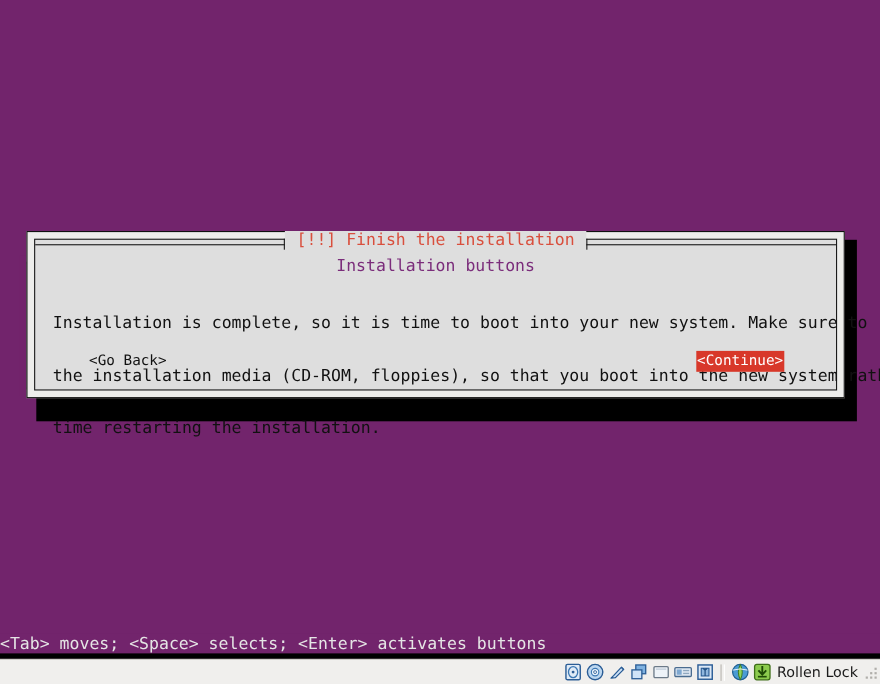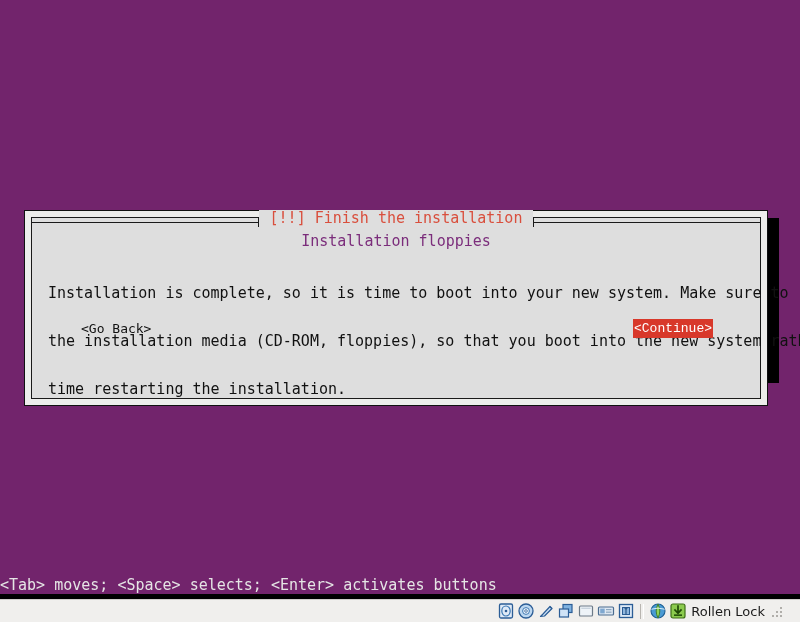--- a/index.html
+++ b/index.html
@@ -63,21 +63,21 @@
     height: 165px;
     background: #000000;
   }
 
   
   #dialog {
     position: absolute;
     left: 24px;
     top: 210px;
     width: 744px;
-    height: 196px;
+    height: 152px;
     background: #ededeb;
     border: 1px solid #111;
     box-sizing: border-box;
     padding-left: 12px;
   }
   
   #dialog-inner {
     position: absolute;
     left: 6px;
     top: 6px;
@@ -188,21 +188,20 @@
   }
   #btn-goback {
     left: 48px;
     color: #111111;
     background: transparent;
   }
   #btn-continue {
     right: 47px;
     color: #ffffff;
     background: #d8382a;
-    font-family: Liberation Mono, monospace;
   }
 
   
   #helpline {
     position: absolute;
     left: 0;
     top: 576px;
     width: 800px;
     height: 18px;
     color: #e5e5e5;
@@ -228,21 +227,21 @@
     left: 0;
     top: 599px;
     width: 800px;
     height: 23px;
     background: #f0efed;
     border-top: 1px solid #cfcdc9;
     box-sizing: border-box;
     display: flex;
     align-items: center;
     justify-content: flex-end;
-    padding-right: 16px;
+    padding-right: 1px;
   }
   #tray-left, #tray-right {
     display: flex;
     align-items: center;
   }
   .tray-icon {
     width: 18px;
     height: 18px;
     margin: 0 1px;
     display: inline-block;
@@ -292,21 +291,21 @@
       <div id="dialog-inner">
 
         <div id="title-strip">
           <div class="title-rule left"></div>
           <div id="dialog-title">[!!] Finish the installation</div>
           <div class="title-rule right"></div>
         </div>
 
         <div id="dialog-body">
 
-          <div id="heading">Installation floppies</div>
+          <div id="heading">Installation buttons</div>
 
           <div id="paragraph">
             <span class="pline">Installation is complete, so it is time to boot into your new system. Make sure to remove</span>
             <span class="pline">the installation media (CD-ROM, floppies), so that you boot into the new system rather</span>
             <span class="pline">time restarting the installation.</span>
           </div>
 
           <div id="button-row">
             <span class="btn" id="btn-goback">&lt;Go Back&gt;</span>
             <span class="btn" id="btn-continue">&lt;Continue&gt;</span>

